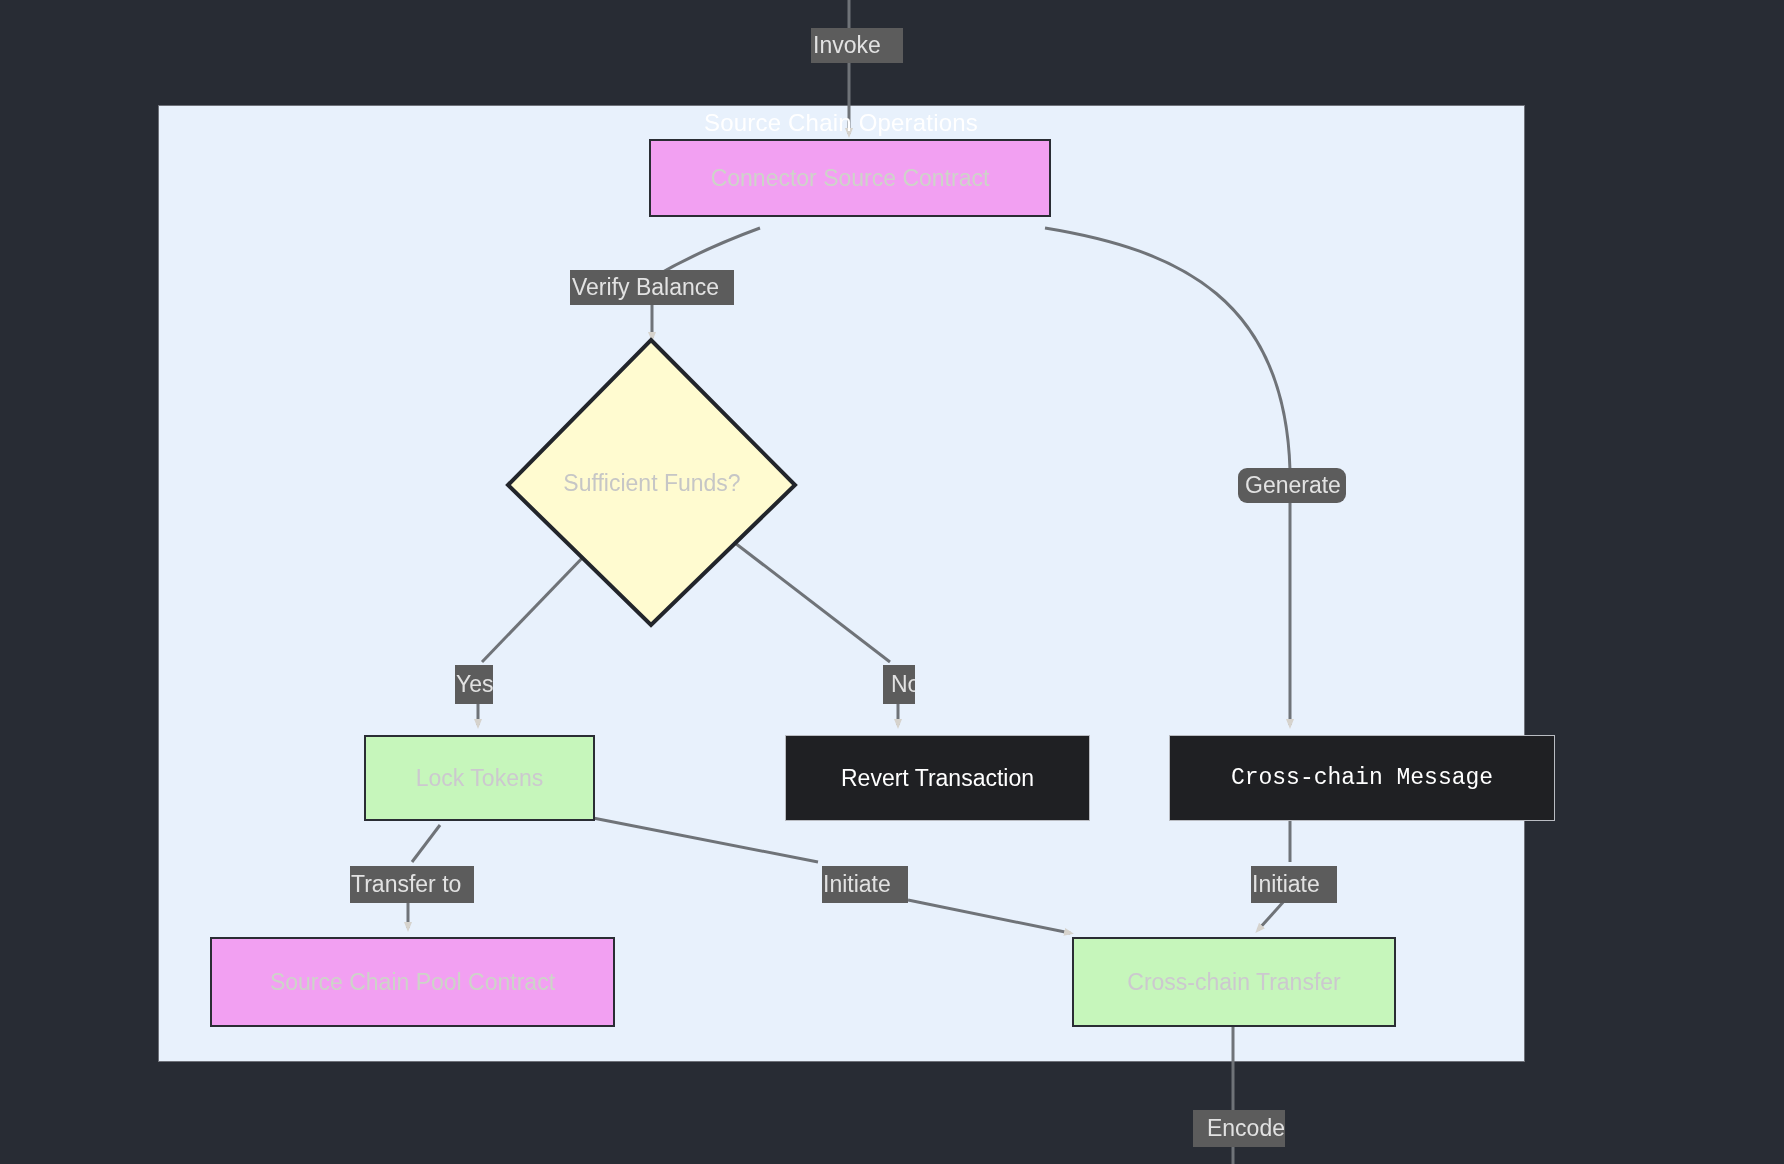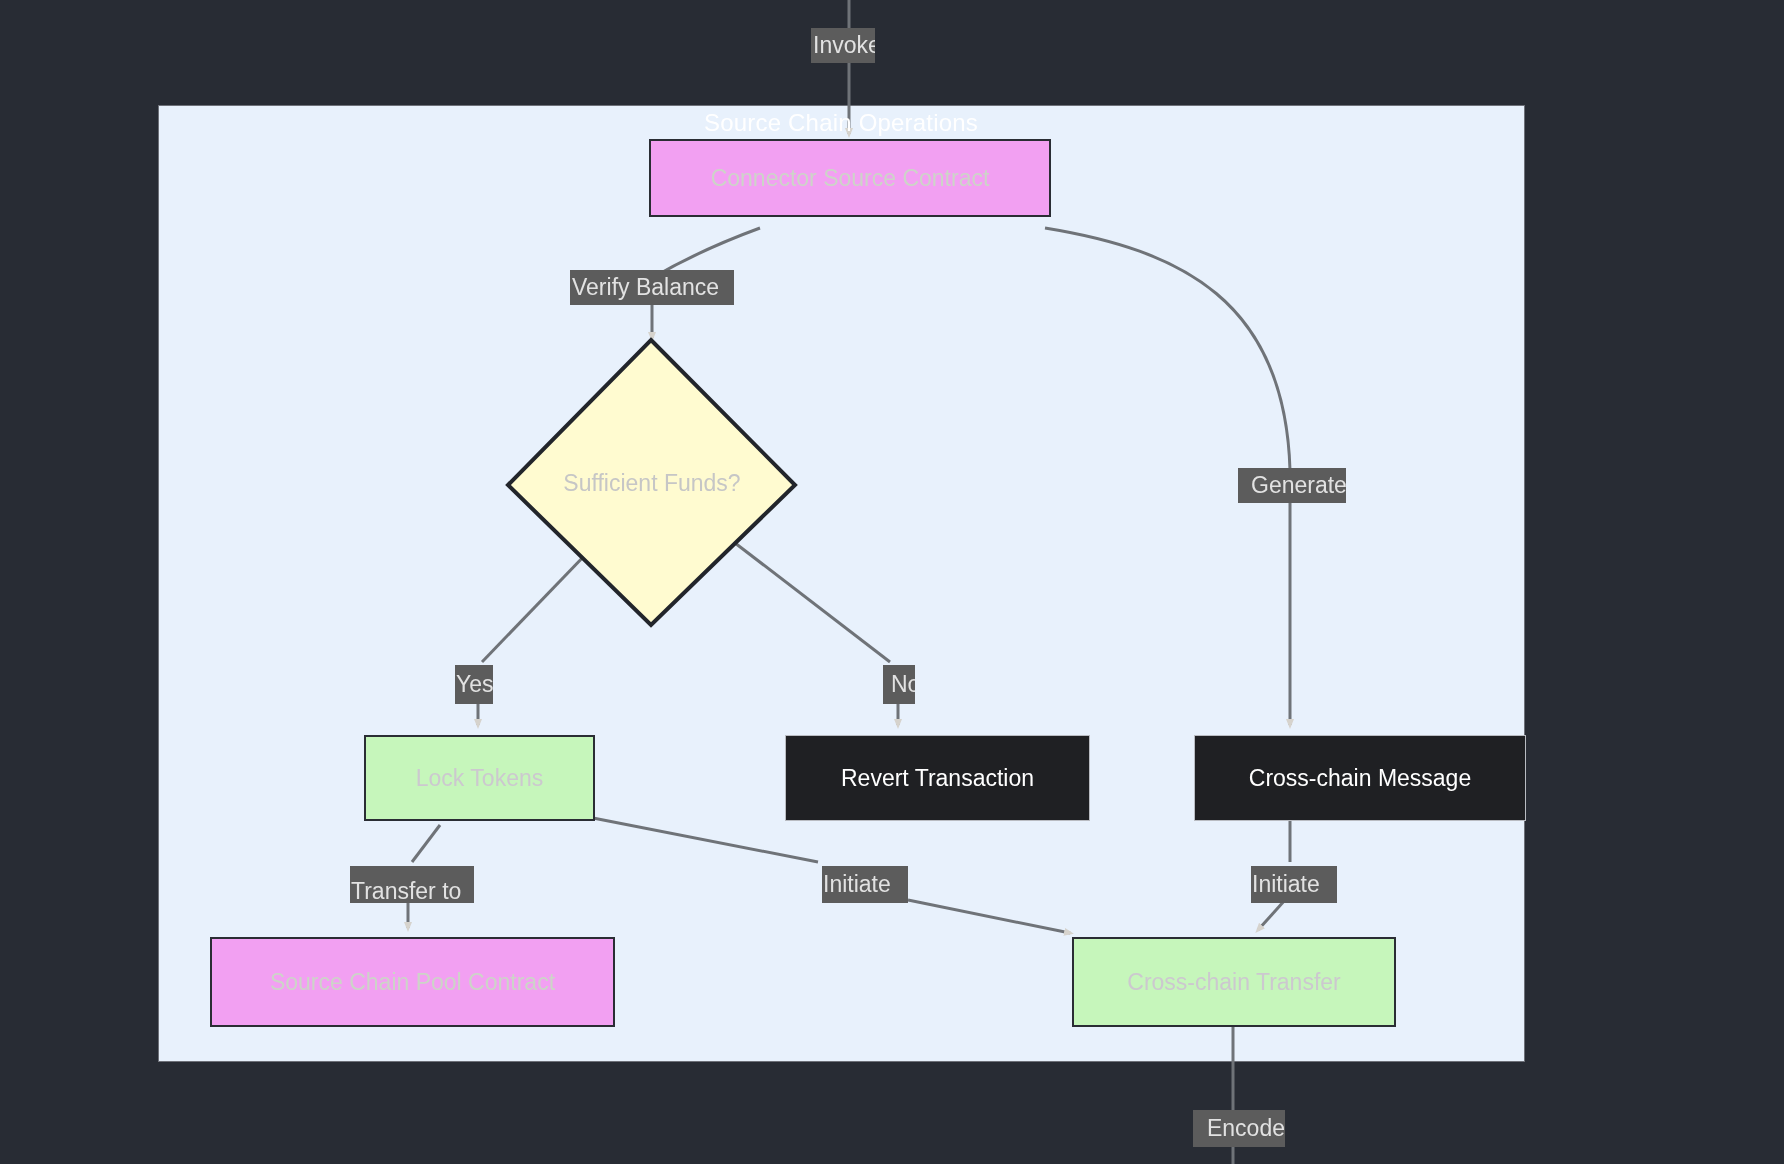--- a/index.html
+++ b/index.html
@@ -128,53 +128,53 @@
   </div>
 
   <div class="node green" style="left:364px;top:735px;width:231px;height:86px;">
     <span>Lock Tokens</span>
   </div>
 
   <div class="node dark" style="left:745px;top:735px;width:305px;height:86px;">
     <span>Revert Transaction</span>
   </div>
 
-  <div class="node dark" style="left:1154px;top:735px;width:332px;height:86px;">
+  <div class="node dark" style="left:1129px;top:735px;width:386px;height:86px;font-family:Liberation Mono, monospace;">
     <span>Cross-chain Message</span>
   </div>
 
   <div class="node magenta" style="left:210px;top:937px;width:405px;height:90px;">
     <span>Source Chain Pool Contract</span>
   </div>
 
   <div class="node green" style="left:1072px;top:937px;width:324px;height:90px;">
     <span>Cross-chain Transfer</span>
   </div>
 
-  <div class="edge-label" style="left:811px;top:28px;width:64px;height:35px;padding-left:2px;">
+  <div class="edge-label" style="left:811px;top:28px;width:92px;height:35px;padding-left:2px;">
     <span>Invoke</span>
   </div>
 
   <div class="edge-label" style="left:570px;top:270px;width:164px;height:35px;padding-left:2px;">
     <span>Verify Balance</span>
   </div>
 
-  <div class="edge-label" style="left:1238px;top:468px;width:108px;height:35px;padding-left:13px;">
+  <div class="edge-label" style="left:1238px;top:468px;width:108px;height:35px;padding-left:7px;border-radius:9px;">
     <span>Generate</span>
   </div>
 
   <div class="edge-label" style="left:455px;top:665px;width:38px;height:39px;padding-left:1px;">
     <span>Yes</span>
   </div>
 
   <div class="edge-label" style="left:883px;top:665px;width:32px;height:39px;padding-left:8px;">
     <span>No</span>
   </div>
 
-  <div class="edge-label" style="left:350px;top:866px;width:124px;height:37px;padding-left:1px;align-items:flex-end;">
+  <div class="edge-label" style="left:350px;top:866px;width:124px;height:37px;padding-left:1px;">
     <span>Transfer to</span>
   </div>
 
   <div class="edge-label" style="left:822px;top:866px;width:86px;height:37px;padding-left:1px;">
     <span>Initiate</span>
   </div>
 
   <div class="edge-label" style="left:1251px;top:866px;width:86px;height:37px;padding-left:1px;">
     <span>Initiate</span>
   </div>

